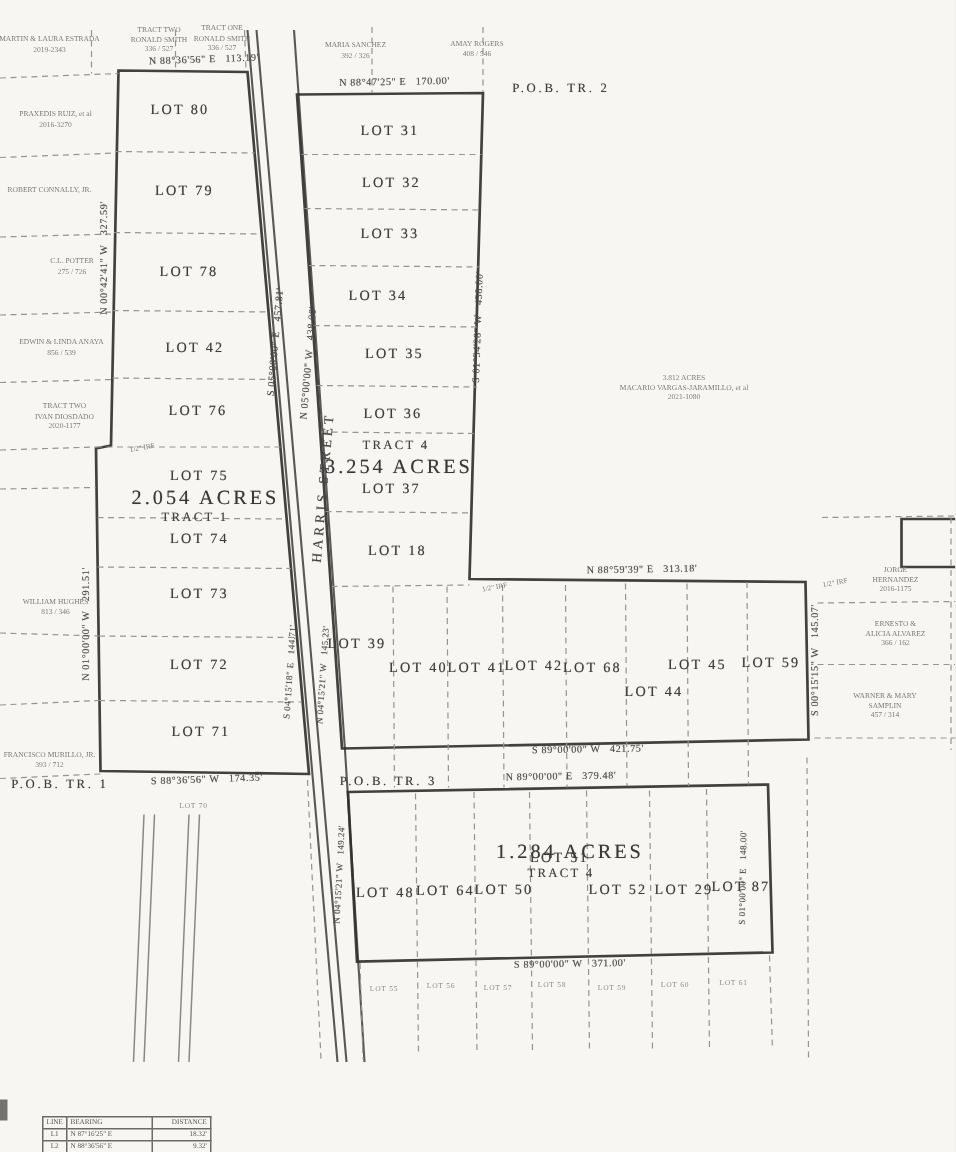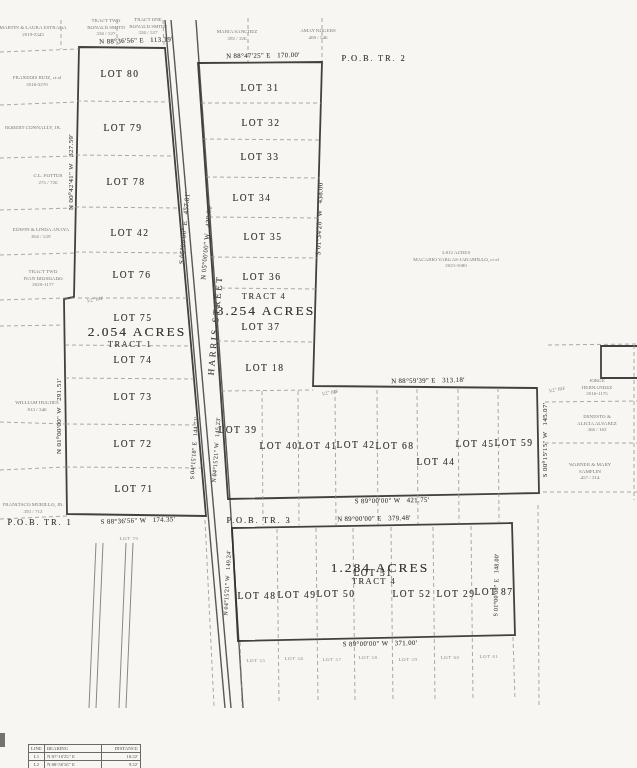--- a/index.html
+++ b/index.html
@@ -89,27 +89,27 @@
   <div class="lbl tract" style="left:264px;top:297px">TRACT 4</div>
   <div class="lbl acres" style="left:266px;top:311px">3.254 ACRES</div>
   <div class="lbl lot" style="left:261px;top:327px">LOT 37</div>
   <div class="lbl lot" style="left:265px;top:368px">LOT 18</div>
   <div class="lbl lot" style="left:238px;top:430px">LOT 39</div>
   <div class="lbl lot" style="left:279px;top:446px">LOT 40</div>
   <div class="lbl lot" style="left:318px;top:446px">LOT 41</div>
   <div class="lbl lot" style="left:356px;top:445px">LOT 42</div>
   <div class="lbl lot" style="left:395px;top:446px">LOT 68</div>
   <div class="lbl lot" style="left:436px;top:462px">LOT 44</div>
-  <div class="lbl lot" style="left:475px;top:444px">LOT 45</div>
+  <div class="lbl lot" style="left:465px;top:444px">LOT 45</div>
   <div class="lbl lot" style="left:514px;top:443px">LOT 59</div>
 
   <div class="lbl acres" style="left:380px;top:568px">1.284 ACRES</div>
   <div class="lbl tract" style="left:374px;top:582px">TRACT 4</div>
   <div class="lbl lot" style="left:257px;top:596px">LOT 48</div>
-  <div class="lbl lot" style="left:297px;top:595px">LOT 49</div>
+  <div class="lbl lot" style="left:297px;top:595px">LOT 64</div>
   <div class="lbl lot" style="left:336px;top:594px">LOT 50</div>
   <div class="lbl lot" style="left:373px;top:573px">LOT 51</div>
   <div class="lbl lot" style="left:412px;top:594px">LOT 52</div>
   <div class="lbl lot" style="left:456px;top:594px">LOT 29</div>
   <div class="lbl lot" style="left:494px;top:592px">LOT 87</div>
   <div class="lbl lotsm" style="left:256px;top:661px">LOT 55</div>
   <div class="lbl lotsm" style="left:294px;top:659px">LOT 56</div>
   <div class="lbl lotsm" style="left:332px;top:660px">LOT 57</div>
   <div class="lbl lotsm" style="left:368px;top:658px">LOT 58</div>
   <div class="lbl lotsm" style="left:408px;top:660px">LOT 59</div>

